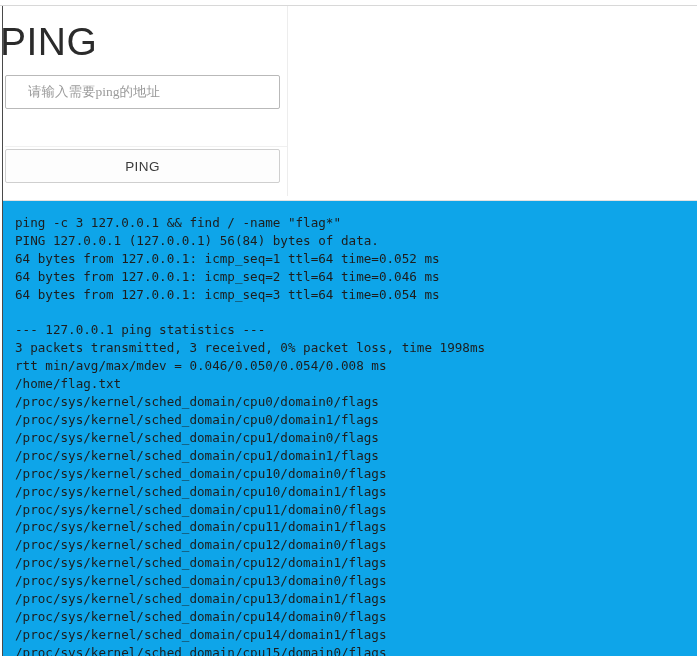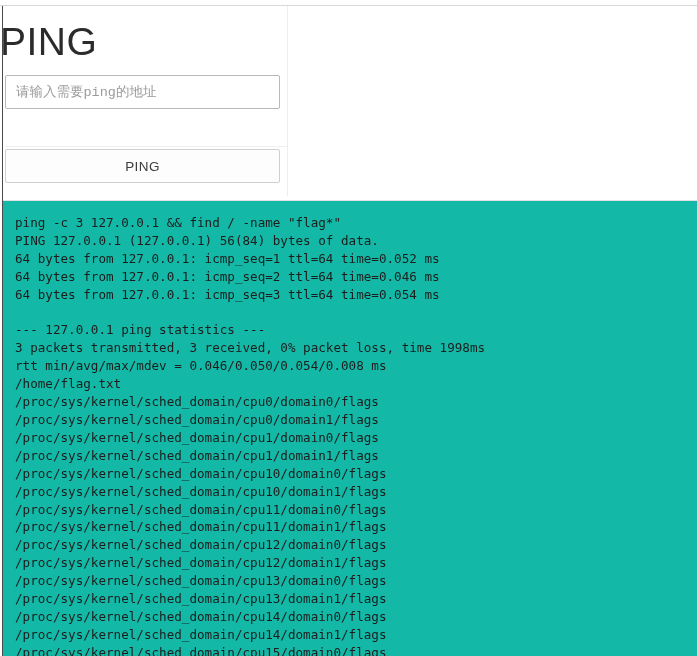--- a/index.html
+++ b/index.html
@@ -61,22 +61,22 @@
   .address-input {
     position: absolute;
     left: 5px;
     top: 75px;
     width: 275px;
     height: 34px;
     box-sizing: border-box;
     border: 1px solid #b9b9b9;
     border-radius: 2px;
     background: #ffffff;
-    padding: 0 10px;
-    font-family: Liberation Mono, monospace;
+    padding: 0 22px;
+    font-family: Liberation Serif, serif;
     font-size: 13.5px;
     color: #333333;
     outline: none;
   }
   .address-input::placeholder {
     color: #9b9b9b;
     opacity: 1;
   }
 
   
@@ -108,21 +108,21 @@
     padding: 0;
   }
 
   .console-panel {
     position: absolute;
     left: 3px;
     top: 200px;
     width: 694px;
     height: 456px;
     box-sizing: border-box;
-    background: #14b8a6;
+    background: #0ea5e9;
     border-top: 1px solid #e2e2e2;
     overflow: hidden;
   }
 
   .console-output {
     margin: 0;
     padding: 13px 0 0 12px;
     font-family: "DejaVu Sans Mono", "Liberation Mono", monospace;
     font-size: 12.6px;
     line-height: 17.9px;

